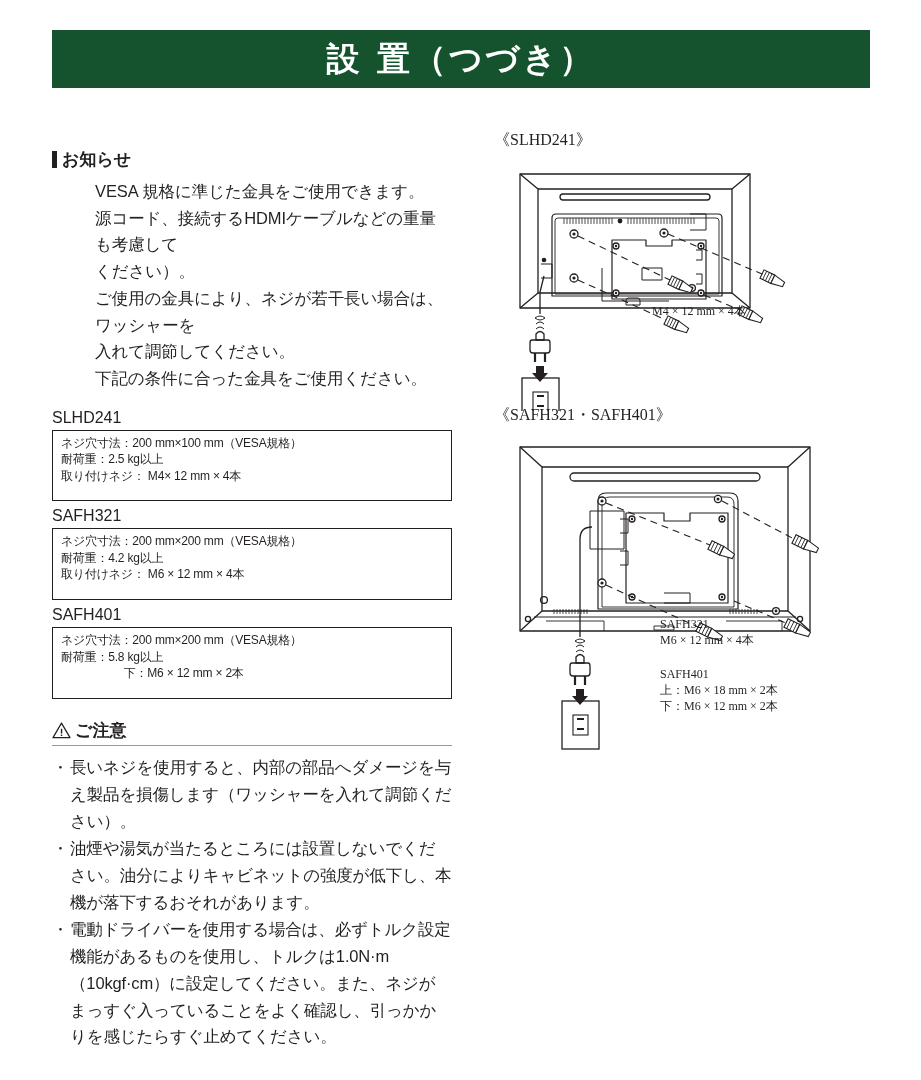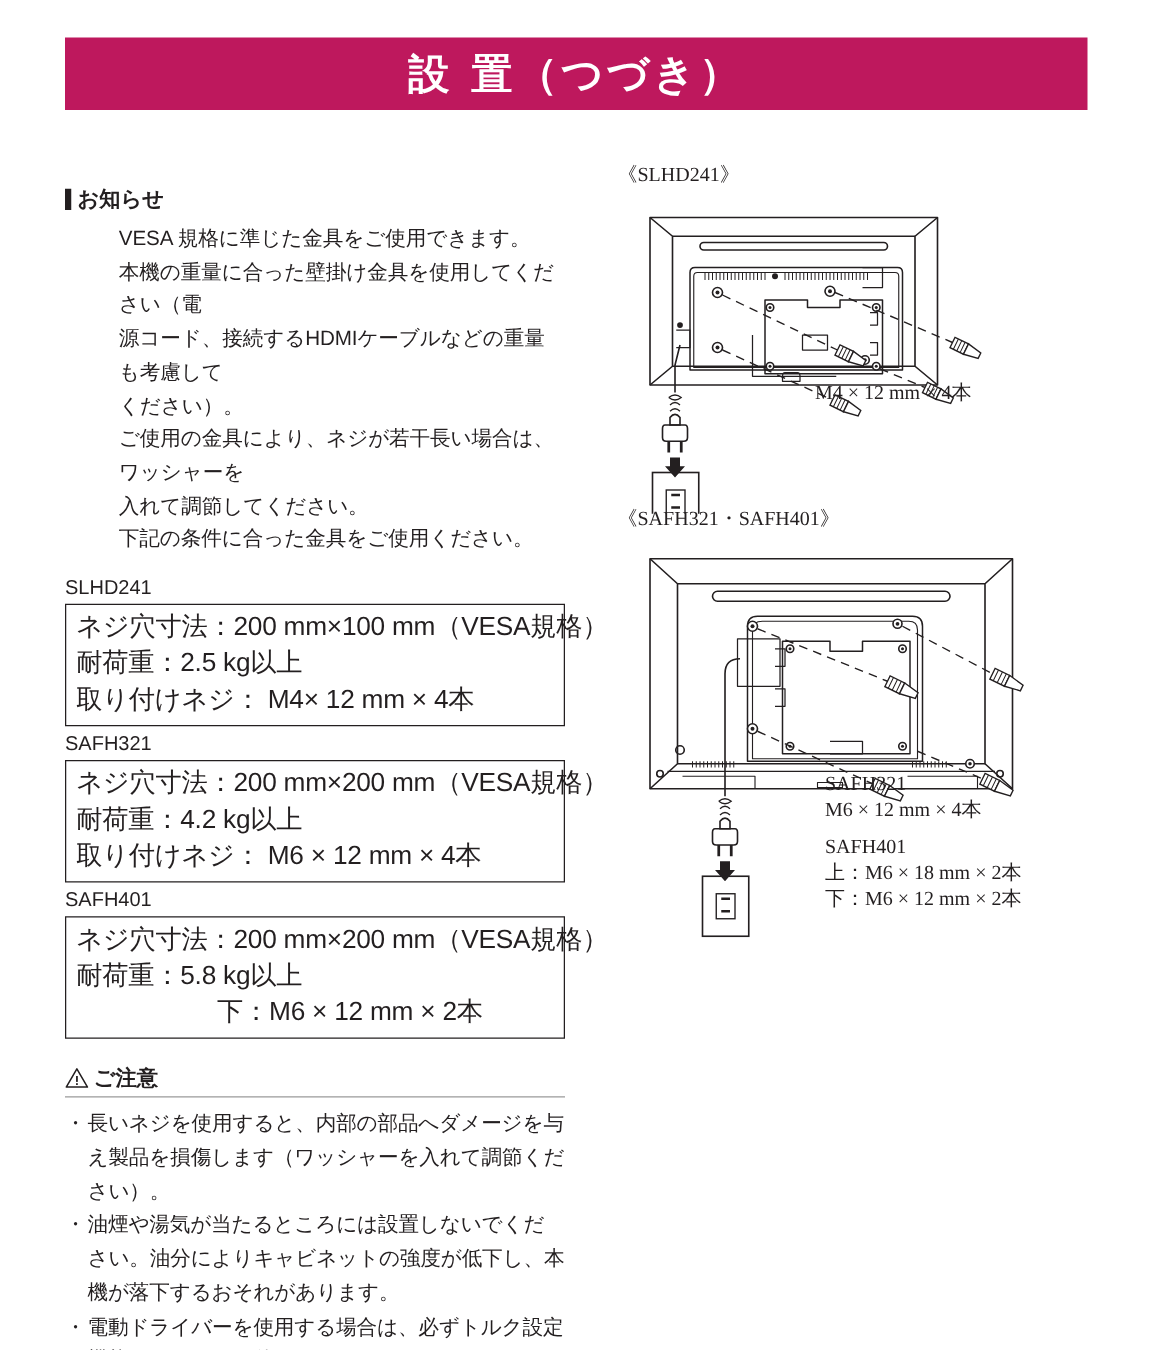--- a/index.html
+++ b/index.html
@@ -16,21 +16,21 @@
     overflow: hidden;
   }
 
   
   .page-header {
     position: absolute;
     left: 52px;
     top: 30px;
     width: 818px;
     height: 58px;
-    background: #be185d;
+    background: #14532d;
     display: flex;
     align-items: center;
     justify-content: center;
   }
   .page-header .title {
     color: #ffffff;
     font-size: 33px;
     font-weight: bold;
     letter-spacing: 3px;
     font-family: "DejaVu Sans", "Liberation Sans", sans-serif;
@@ -77,22 +77,22 @@
 
   
   .spec-group { margin-top: 16px; }
   .spec-model {
     font-size: 16px;
     line-height: 1.25;
     margin-bottom: 2px;
   }
   .spec-box {
     border: 1.6px solid #231f20;
-    padding: 4px 8px 5px 8px;
-    font-size: 21px;
+    padding: 4px 8px 16px 8px;
+    font-size: 12px;
     line-height: 1.38;
     letter-spacing: -0.2px;
   }
   .spec-box div { white-space: pre; }
   .spec-group + .spec-group { margin-top: 5px; }
 
   
   .caution-wrap { margin-top: 20px; }
   .caution-head {
     display: flex;
@@ -129,21 +129,21 @@
   }
   ul.bullets > li .btext { flex: 1 1 auto; }
 
   
   .fig-label {
     font-size: 16px;
     margin-bottom: 5px;
     letter-spacing: 0px;
   }
   .fig-caption {
-    font-size: 16px;
+    font-size: 12px;
     line-height: 1.32;
     white-space: pre;
   }
   .fig-block { position: relative; }
   .cap-1 {
     position: absolute;
     left: 158px;
     top: 174px;
   }
   .cap-2 {
@@ -167,21 +167,20 @@
 
 <div class="col-left">
 
   <div class="notice-head">
     <span class="bar-marker"></span>
     <span>お知らせ</span>
   </div>
 
   <div class="body-text">
     <p>VESA 規格に準じた金具をご使用できます。</p>
-    <p>本機の重量に合った壁掛け金具を使用してください（電</p>
     <p>源コード、接続するHDMIケーブルなどの重量も考慮して</p>
     <p>ください）。</p>
     <p>ご使用の金具により、ネジが若干長い場合は、ワッシャーを</p>
     <p>入れて調節してください。</p>
     <p>下記の条件に合った金具をご使用ください。</p>
   </div>
 
   <div class="spec-group">
     <div class="spec-model">SLHD241</div>
     <div class="spec-box">

